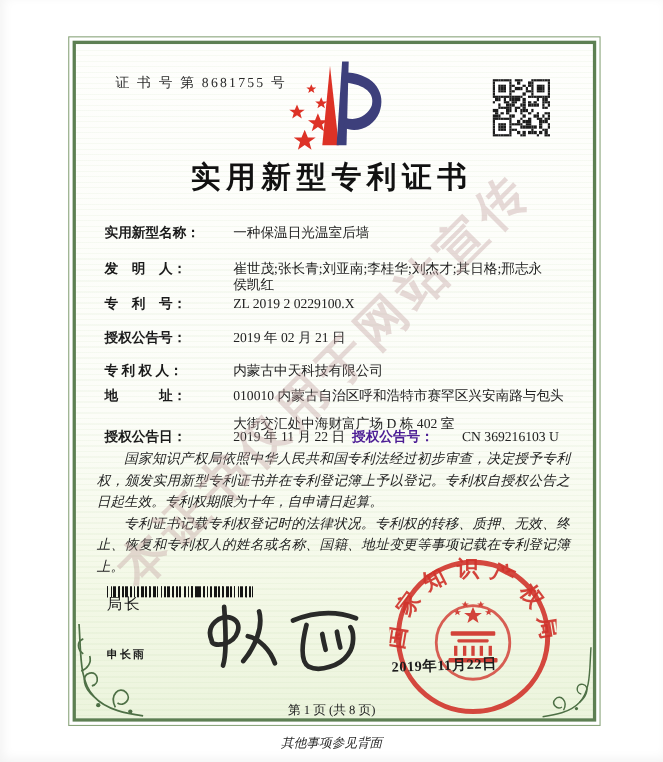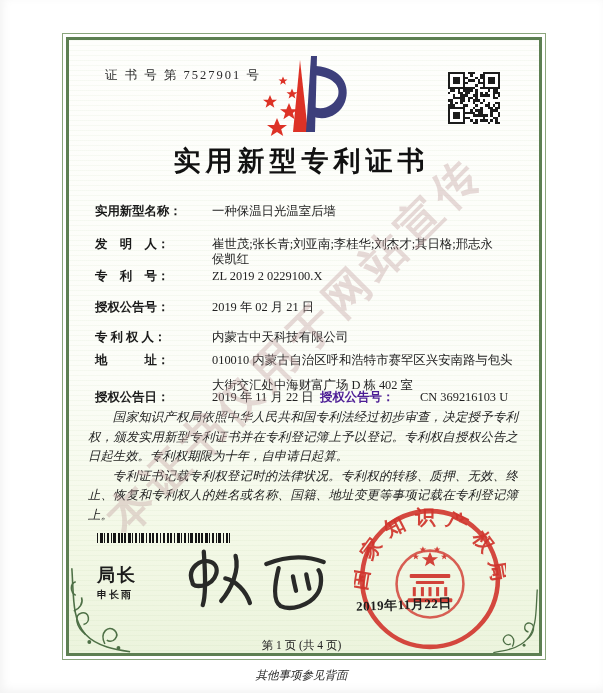--- a/index.html
+++ b/index.html
@@ -48,21 +48,21 @@
     font-size:12.4px;line-height:19.5px;font-style:italic;color:#222;
     text-align:justify;
   }
   .paras p{margin:0;text-indent:2em;}
   .barcode{
     position:absolute;left:97px;top:533px;width:133px;height:10px;
     background:
       repeating-linear-gradient(90deg,#141414 0 1.5px,transparent 1.5px 3.5px),
       repeating-linear-gradient(90deg,#141414 0 1px,transparent 1px 5.5px);
   }
-  .sig-title{position:absolute;left:97px;top:563px;font-size:18px;font-weight:700;color:#1c1c1c;letter-spacing:2px;}
+  .sig-title{position:absolute;left:97px;top:541px;font-size:14px;font-weight:400;color:#1c1c1c;letter-spacing:2px;}
   .sig-name{position:absolute;left:97px;top:588px;font-size:10px;font-weight:700;color:#1c1c1c;letter-spacing:2px;}
   .signature{position:absolute;left:172px;top:543px;width:164px;height:78px;}
   .seal{position:absolute;left:354px;top:503px;width:152px;height:152px;z-index:6;}
   .seal-date{
     position:absolute;left:356px;top:596px;font-size:13px;font-weight:700;color:#1d1d1d;
     letter-spacing:0.5px;transform:rotate(-2deg);z-index:7;
   }
   .page-indicator{position:absolute;left:0;right:0;top:638px;text-align:center;font-size:11.5px;color:#222;}
   .footer-note{position:absolute;left:0;right:0;top:668px;text-align:center;font-size:11.5px;font-style:italic;color:#2a2a2a;}
   .watermark{
@@ -77,21 +77,21 @@
 </style>
 </head>
 <body>
 
 <div class="page">
 
   <div class="frame-outer">
     <div class="frame-inner"></div>
   </div>
 
-  <div class="cert-no">证 书 号 第 7527901 号</div>
+  <div class="cert-no">证 书 号 第 8681755 号</div>
 
   <div class="logo">
     <svg width="100" height="84" viewBox="0 0 100 84">
       <polygon points="48,6 41,78 56,78" fill="#dd3226"></polygon>
       <polygon points="59,2 54,78 63,78 65,2" fill="#3d3f7b"></polygon>
       <path d="M64,12 C90,14 99,32 93,48 C88,61 73,68 60,62 L62,53 C73,57 83,50 86,42 C89,31 80,23 62,21 Z" fill="#3d3f7b"></path>
       <g fill="#dd3226">
         <path transform="translate(31,27) scale(0.45)" d="M0,-10 L2.9,-3.1 10,-3.1 4.2,1.2 6.2,8.1 0,3.9 -6.2,8.1 -4.2,1.2 -10,-3.1 -2.9,-3.1 Z"></path>
         <path transform="translate(40,40) scale(0.55)" d="M0,-10 L2.9,-3.1 10,-3.1 4.2,1.2 6.2,8.1 0,3.9 -6.2,8.1 -4.2,1.2 -10,-3.1 -2.9,-3.1 Z"></path>
         <path transform="translate(18,48) scale(0.7)" d="M0,-10 L2.9,-3.1 10,-3.1 4.2,1.2 6.2,8.1 0,3.9 -6.2,8.1 -4.2,1.2 -10,-3.1 -2.9,-3.1 Z"></path>
@@ -444,18 +444,18 @@
   </div>
   <div class="corner corner-br">
     <svg width="52" height="66" viewBox="0 0 70 90" fill="none" stroke="#4e7046" stroke-width="1.8">
       <path d="M6,2 C8,30 6,55 20,70 C32,83 52,86 66,88"></path>
       <path d="M20,70 C10,62 8,50 16,48 C24,46 26,58 18,60"></path>
       <path d="M40,80 C34,68 44,60 50,66 C56,72 48,80 42,76"></path>
       <circle cx="24" cy="78" r="2" fill="#4e7046" stroke="none"></circle>
     </svg>
   </div>
 
-  <div class="page-indicator">第 1 页 (共 4 页)</div>
+  <div class="page-indicator">第 1 页 (共 8 页)</div>
   <div class="footer-note">其他事项参见背面</div>
 
   <div class="watermark">本证书仅用于网站宣传</div>
 
 </div>
 
 </body></html>

